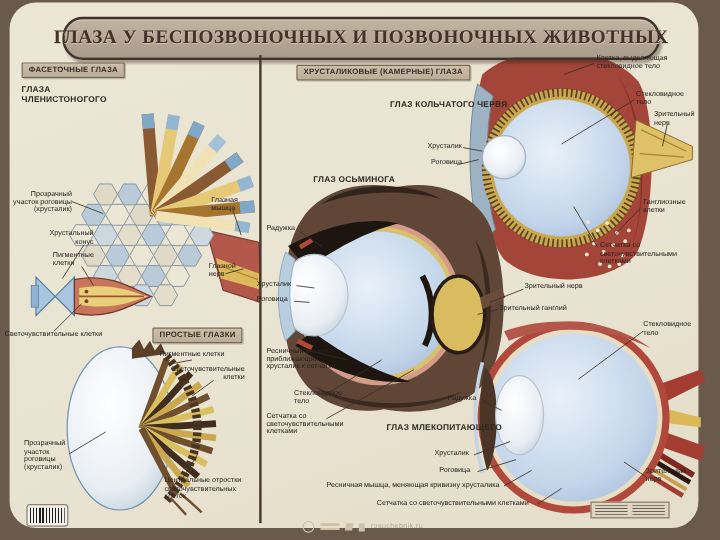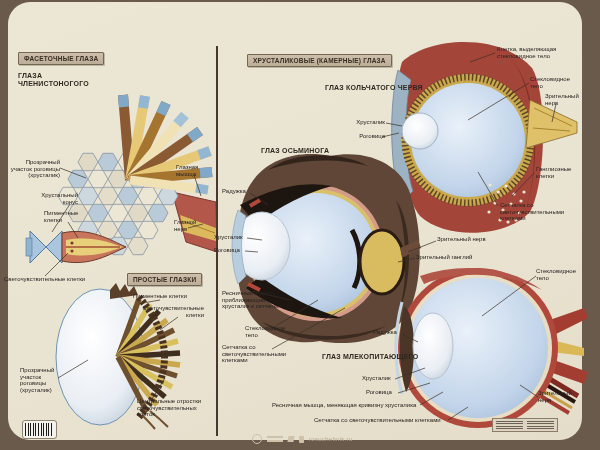--- a/index.html
+++ b/index.html
@@ -235,20 +235,23 @@
       <line x1="536" y1="276" x2="482" y2="316"></line>
       <line x1="402" y1="334" x2="418" y2="342"></line>
       <line x1="395" y1="379" x2="425" y2="368"></line>
       <line x1="398" y1="393" x2="430" y2="383"></line>
       <line x1="420" y1="405" x2="443" y2="392"></line>
       <line x1="448" y1="420" x2="468" y2="407"></line>
       <line x1="538" y1="397" x2="520" y2="385"></line>
     </g>
   </svg>
 
+  <div id="title-pill">
+    <span class="t">ГЛАЗА У БЕСПОЗВОНОЧНЫХ И ПОЗВОНОЧНЫХ ЖИВОТНЫХ</span>
+  </div>
   <div id="divider"></div>
 
   <div class="badge" style="left:18px;top:52px;">ФАСЕТОЧНЫЕ ГЛАЗА</div>
   <div class="cap" style="left:18px;top:72px;width:70px;">ГЛАЗА ЧЛЕНИСТОНОГОГО</div>
   <div class="lbl" style="left:176px;top:164px;width:34px;">Глазная мышца</div>
   <div class="lbl" style="left:174px;top:219px;width:30px;">Глазной нерв</div>
   <div class="lbl ra" style="left:10px;top:159px;width:50px;">Прозрачный участок роговицы (хрусталик)</div>
   <div class="lbl ra" style="left:30px;top:192px;width:48px;">Хрустальный конус</div>
   <div class="lbl" style="left:44px;top:210px;width:42px;">Пигментные клетки</div>
   <div class="lbl" style="left:4px;top:276px;width:82px;">Светочувствительные клетки</div>

